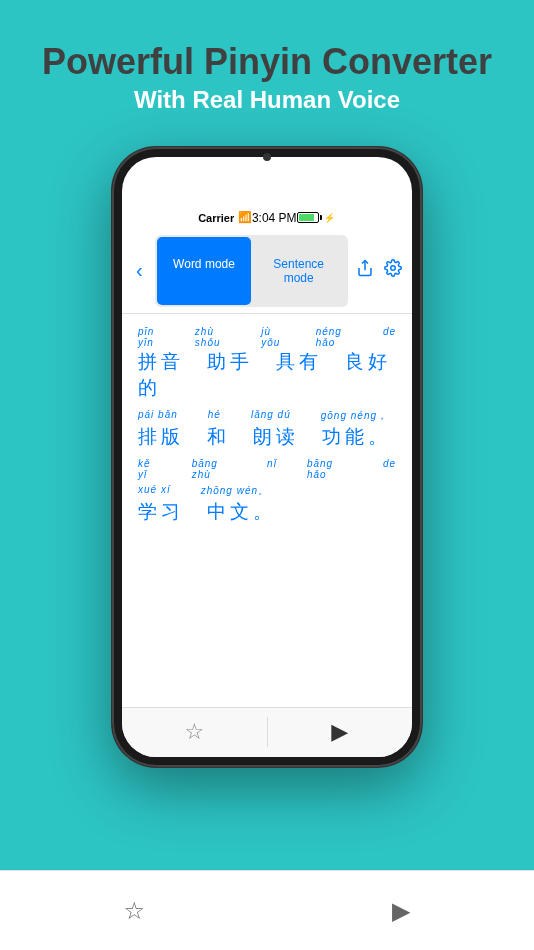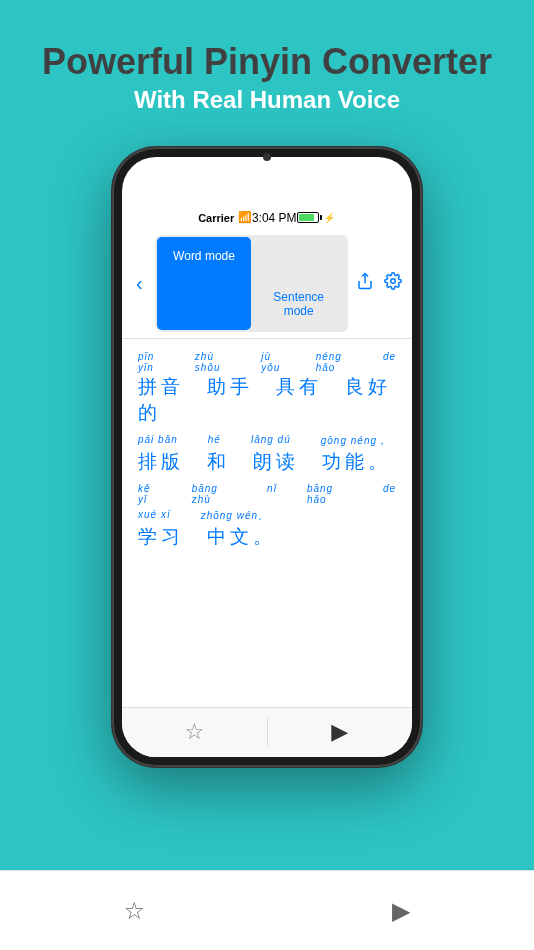--- a/index.html
+++ b/index.html
@@ -156,37 +156,36 @@
       display: flex;
       flex: 1;
       background: #e9e9e9;
       border-radius: 6px;
       padding: 2px;
       max-width: 200px;
     }
 
     .seg-btn {
       flex: 1;
-      padding: 12px 10px;
+      padding: 20px 10px;
       border-radius: 5px;
       font-size: 12px;
       font-weight: 500;
       text-align: center;
       cursor: pointer;
     }
 
     .seg-btn.active {
       background: #007AFF;
       color: white;
     }
 
     .seg-btn.inactive {
       color: #007AFF;
       background: transparent;
-      margin-top: 41px;
     }
 
     .toolbar-icons {
       display: flex;
       gap: 10px;
       margin-left: auto;
     }
 
     .toolbar-icon {
       color: #007AFF;

